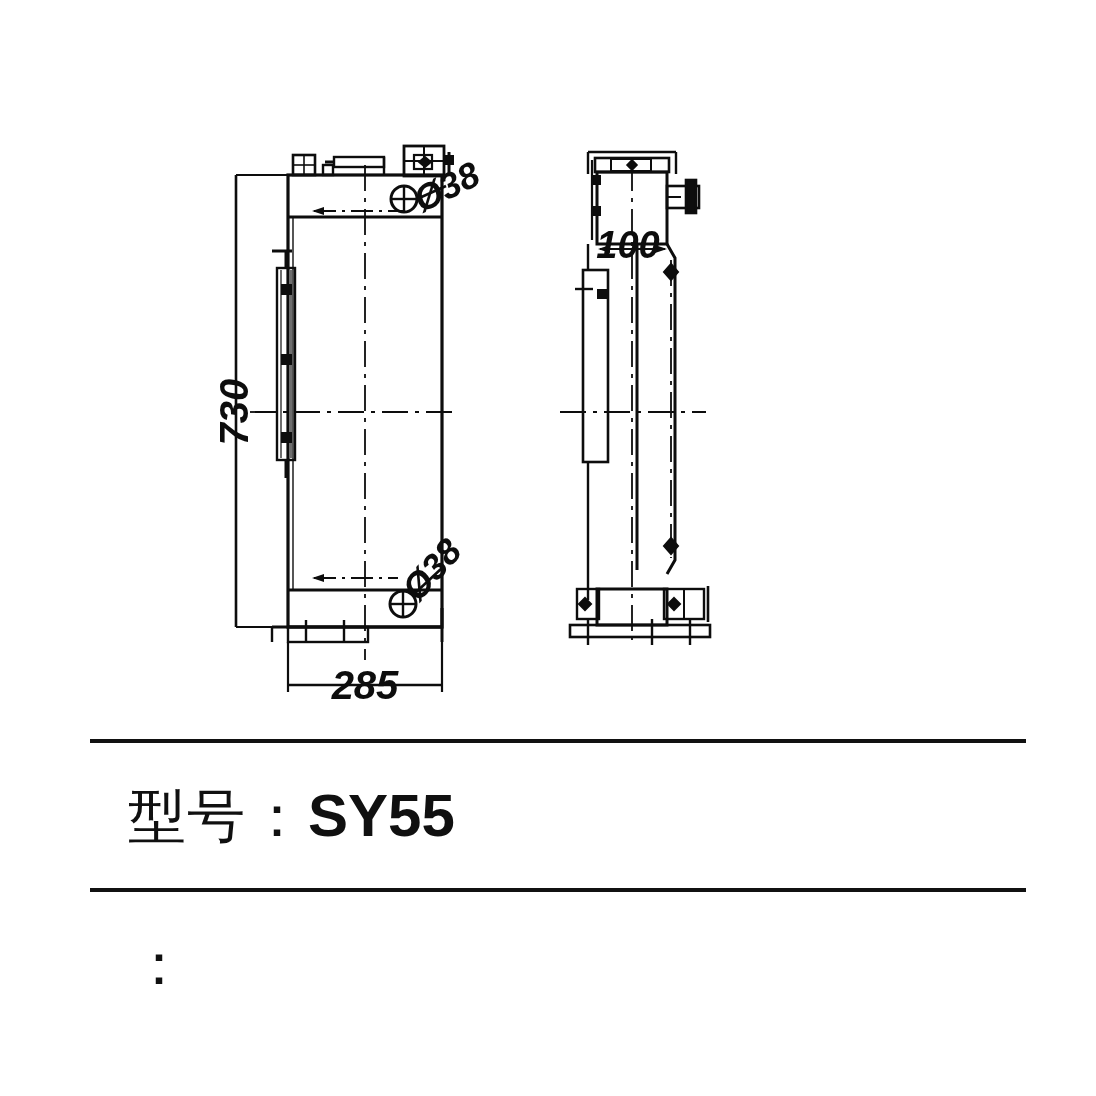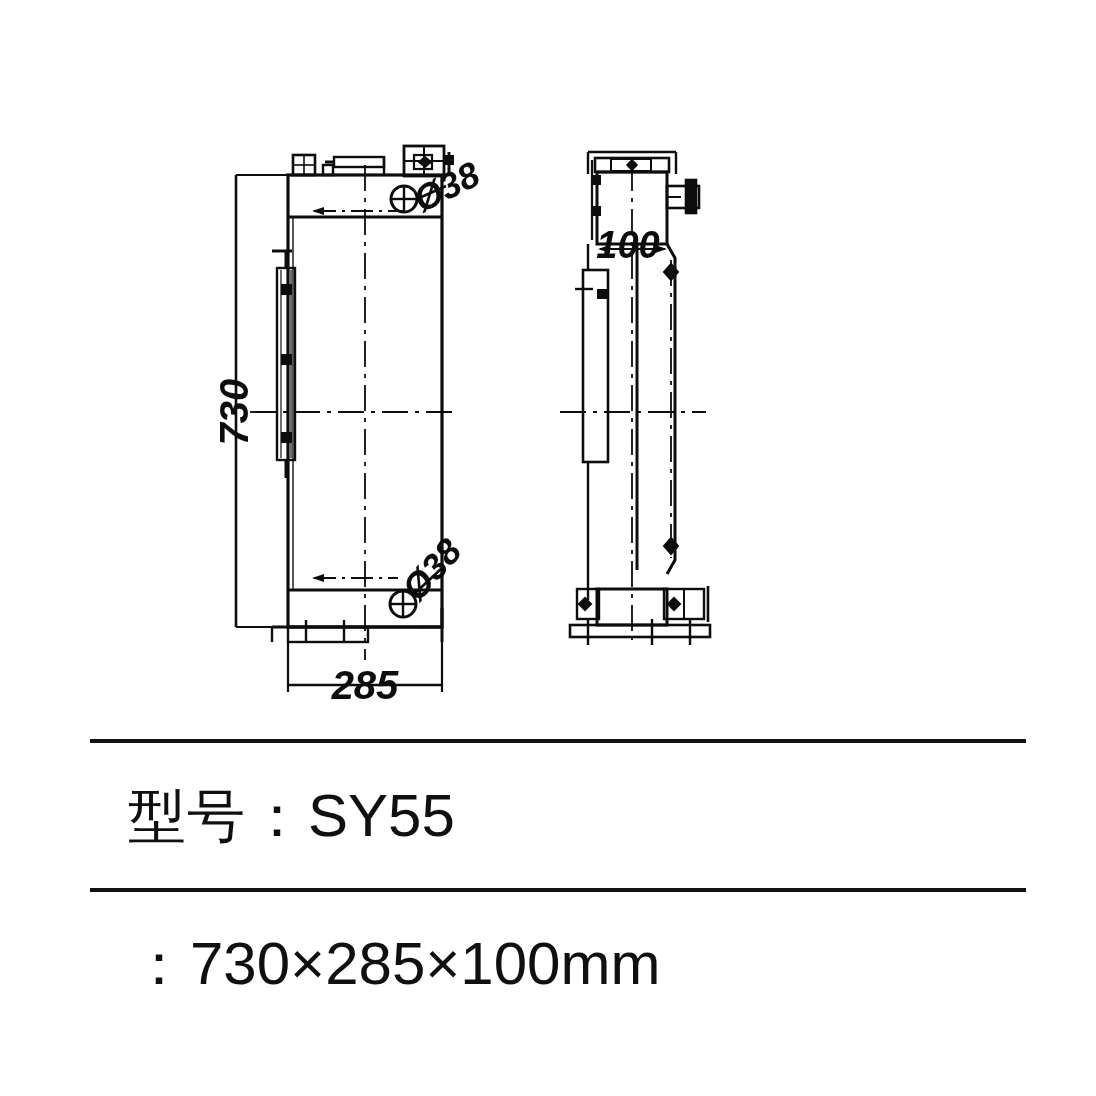--- a/index.html
+++ b/index.html
@@ -64,21 +64,21 @@
     letter-spacing: 1px;
     color: #101010;
   }
   .spec-colon {
     font-size: 58px;
     padding: 0 2px;
     color: #101010;
   }
   .spec-value {
     font-size: 60px;
-    font-weight: 400;
+    font-weight: 700;
     letter-spacing: 0px;
     color: #101010;
     text-align: center;
   }
   .dim-text {
     font-family: "Liberation Sans", "DejaVu Sans", sans-serif;
     font-style: italic;
     font-weight: bold;
     fill: #0d0d0d;
   }
@@ -244,17 +244,16 @@
     <div class="spec-rule" id="rule-mid"></div>
 
     <div class="spec-row" id="spec-row-model">
       <span class="spec-label">型号</span>
       <span class="spec-colon">：</span>
       <span class="spec-value">SY55</span>
     </div>
 
     <div class="spec-row" id="spec-row-size">
       <span class="spec-colon">：</span>
-      <span class="spec-value">730×285×100mm</span>
     </div>
   </div>
 
 </div>
 
 </body></html>

